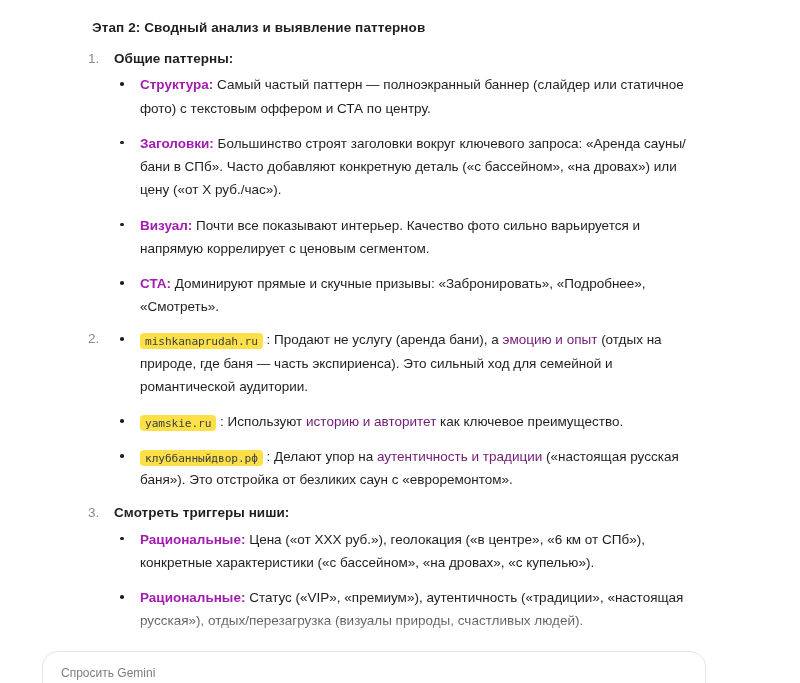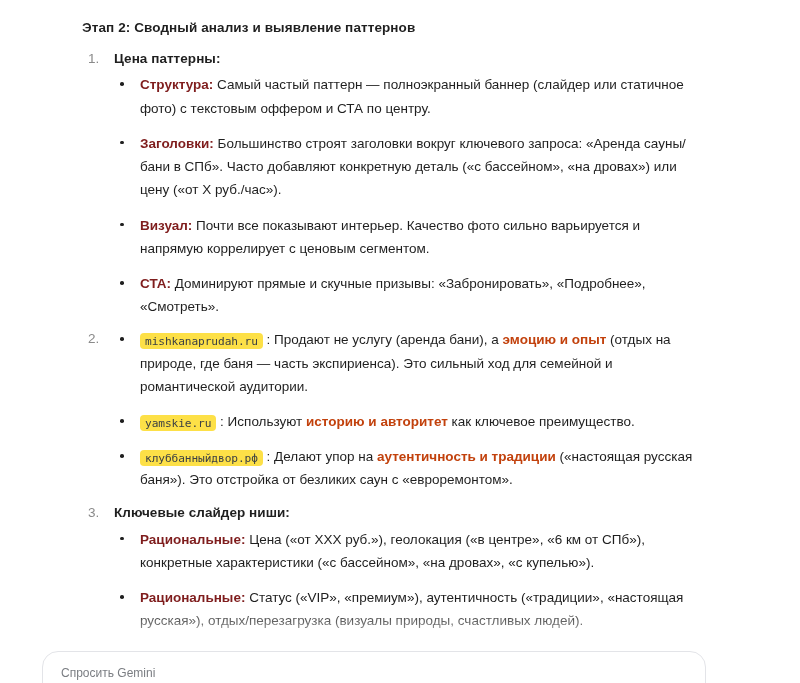--- a/index.html
+++ b/index.html
@@ -30,21 +30,21 @@
     mask-image: linear-gradient(to bottom, #000 0px, #000 608px, rgba(0,0,0,0.55) 628px, rgba(0,0,0,0.10) 641px, rgba(0,0,0,0) 645px);
   }
 
   
   .doc-heading {
     font-size: 13.5px;
     font-weight: bold;
     line-height: 1.45;
     letter-spacing: 0.1px;
     color: #1f1f1f;
-    margin: 0 0 10px 4px;
+    margin: 0 0 10px 14px;
   }
 
   
   ol.top-list {
     list-style: none;
     margin: 0;
     padding: 0;
     counter-reset: topitem;
   }
   ol.top-list > li {
@@ -95,25 +95,25 @@
     position: absolute;
     left: 6px;
     top: 9px;
     width: 3.6px;
     height: 3.6px;
     border-radius: 50%;
     background: #1f1f1f;
   }
   .lead {
     font-weight: bold;
-    color: #7f1d1d;
+    color: #a21caf;
   }
   .strong {
-    font-weight: bold;
-    color: #c2410c;
+    font-weight: normal;
+    color: #701a75;
   }
 
   
   code.chip {
     font-family: "DejaVu Sans Mono", "Liberation Mono", monospace;
     font-size: 11.2px;
     background: #fde047;
     color: #3c4043;
     border-radius: 4px;
     padding: 1.5px 5px;
@@ -146,21 +146,21 @@
 </head>
 <body>
 
 <div id="response-area">
 
   <div class="doc-heading">Этап 2: Сводный анализ и выявление паттернов</div>
 
   <ol class="top-list">
 
     <li>
-      <span class="ol-title">Цена паттерны:</span>
+      <span class="ol-title">Общие паттерны:</span>
       <ul class="sub-list">
         <li>
           <span class="lead">Структура:</span><span> Самый частый паттерн — полноэкранный баннер (слайдер или статичное фото) с текстовым оффером и СТА по центру.</span>
         </li>
         <li>
           <span class="lead">Заголовки:</span><span> Большинство строят заголовки вокруг ключевого запроса: «Аренда сауны/бани в СПб». Часто добавляют конкретную деталь («с бассейном», «на дровах») или цену («от X руб./час»).</span>
         </li>
         <li>
           <span class="lead">Визуал:</span><span> Почти все показывают интерьер. Качество фото сильно варьируется и напрямую коррелирует с ценовым сегментом.</span>
         </li>
@@ -178,21 +178,21 @@
         <li>
           <code class="chip">yamskie.ru</code><span> : Используют </span><span class="strong">историю и авторитет</span><span> как ключевое преимущество.</span>
         </li>
         <li>
           <code class="chip">клуббанныйдвор.рф</code><span> : Делают упор на </span><span class="strong">аутентичность и традиции</span><span> («настоящая русская баня»). Это отстройка от безликих саун с «евроремонтом».</span>
         </li>
       </ul>
     </li>
 
     <li>
-      <span class="ol-title">Ключевые слайдер ниши:</span>
+      <span class="ol-title">Смотреть триггеры ниши:</span>
       <ul class="sub-list">
         <li>
           <span class="lead">Рациональные:</span><span> Цена («от XXX руб.»), геолокация («в центре», «6 км от СПб»), конкретные характеристики («с бассейном», «на дровах», «с купелью»).</span>
         </li>
         <li>
           <span class="lead">Рациональные:</span><span> Статус («VIP», «премиум»), аутентичность («традиции», «настоящая русская»), отдых/перезагрузка (визуалы природы, счастливых людей).</span>
         </li>
       </ul>
     </li>
 

